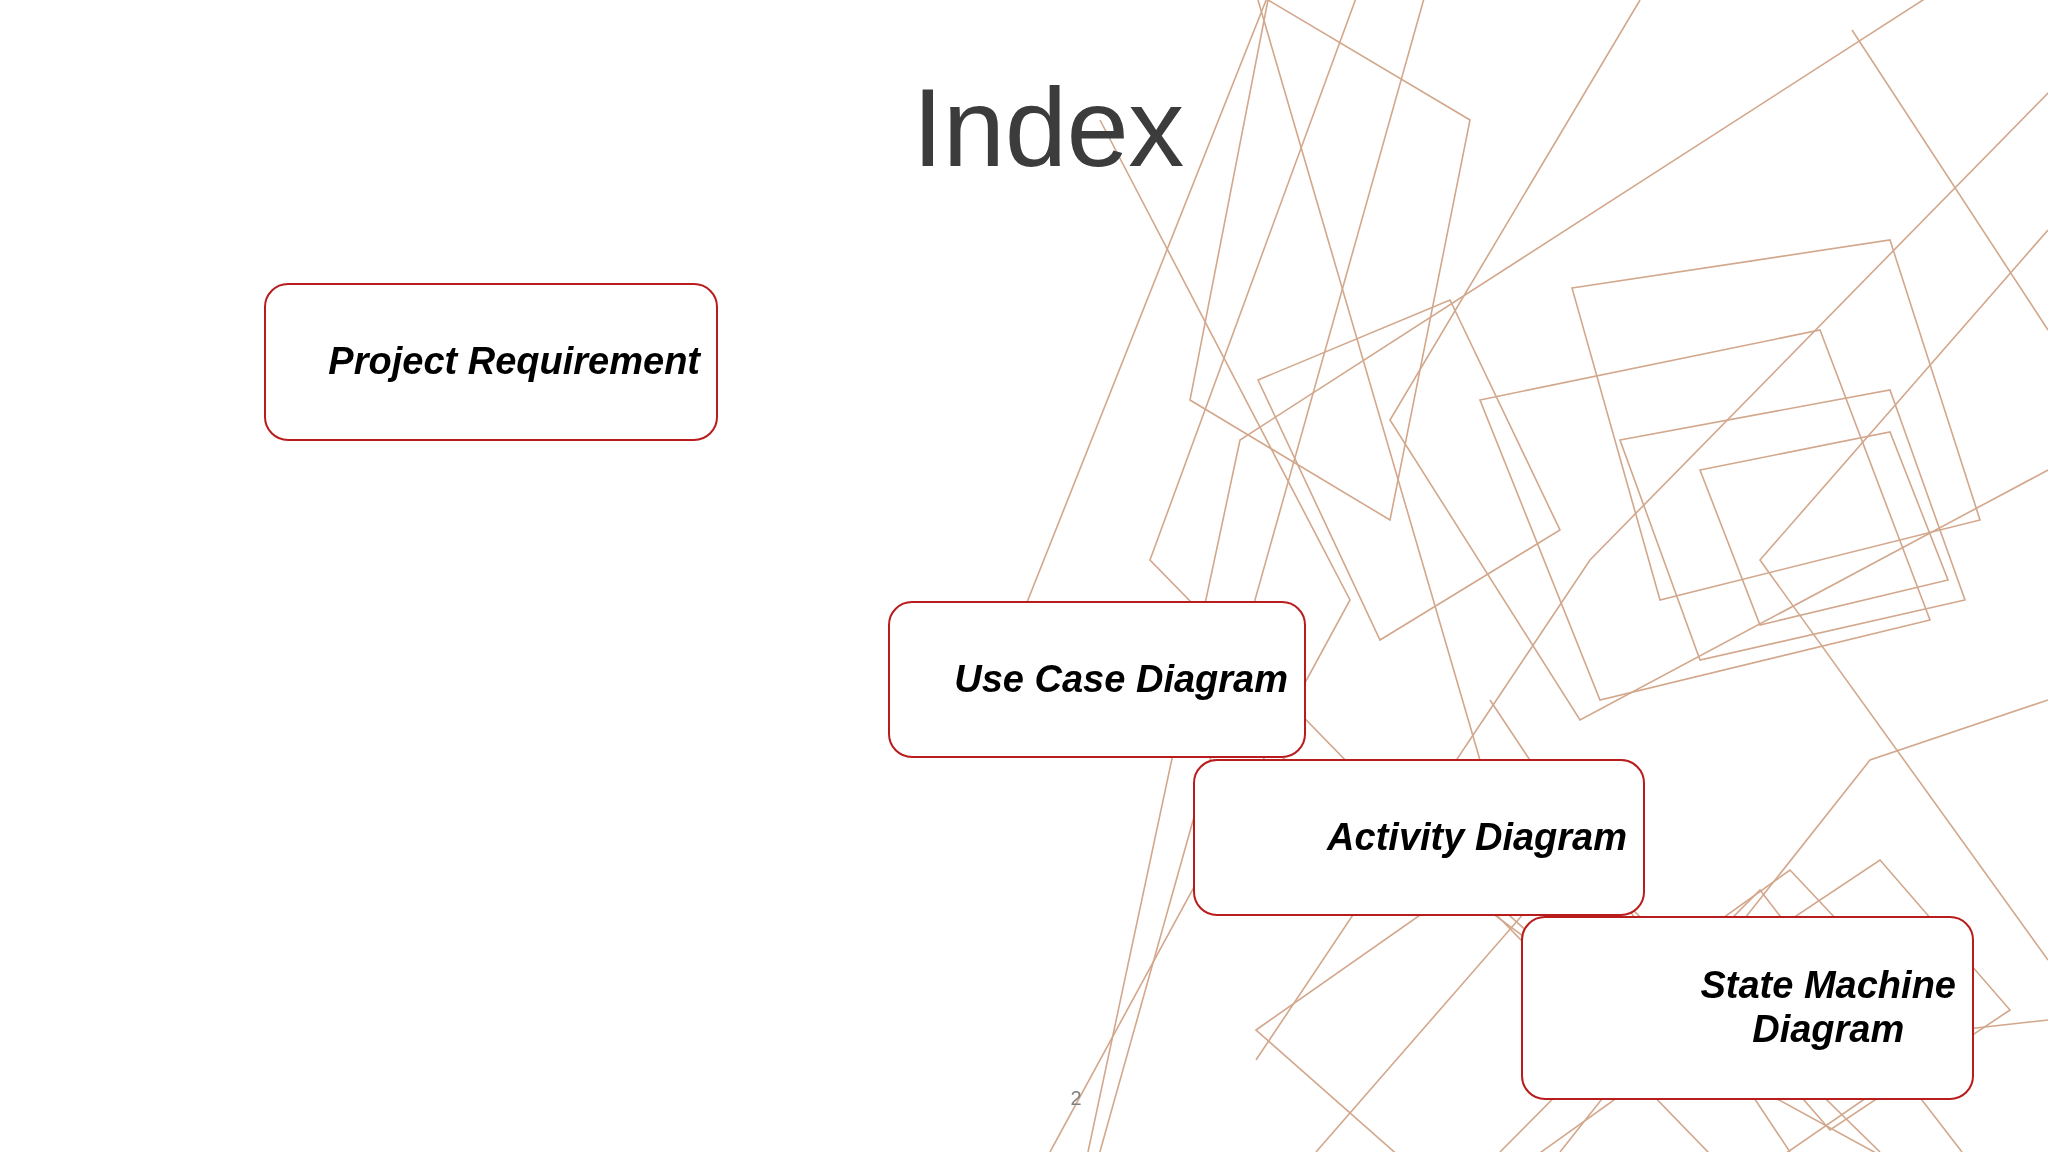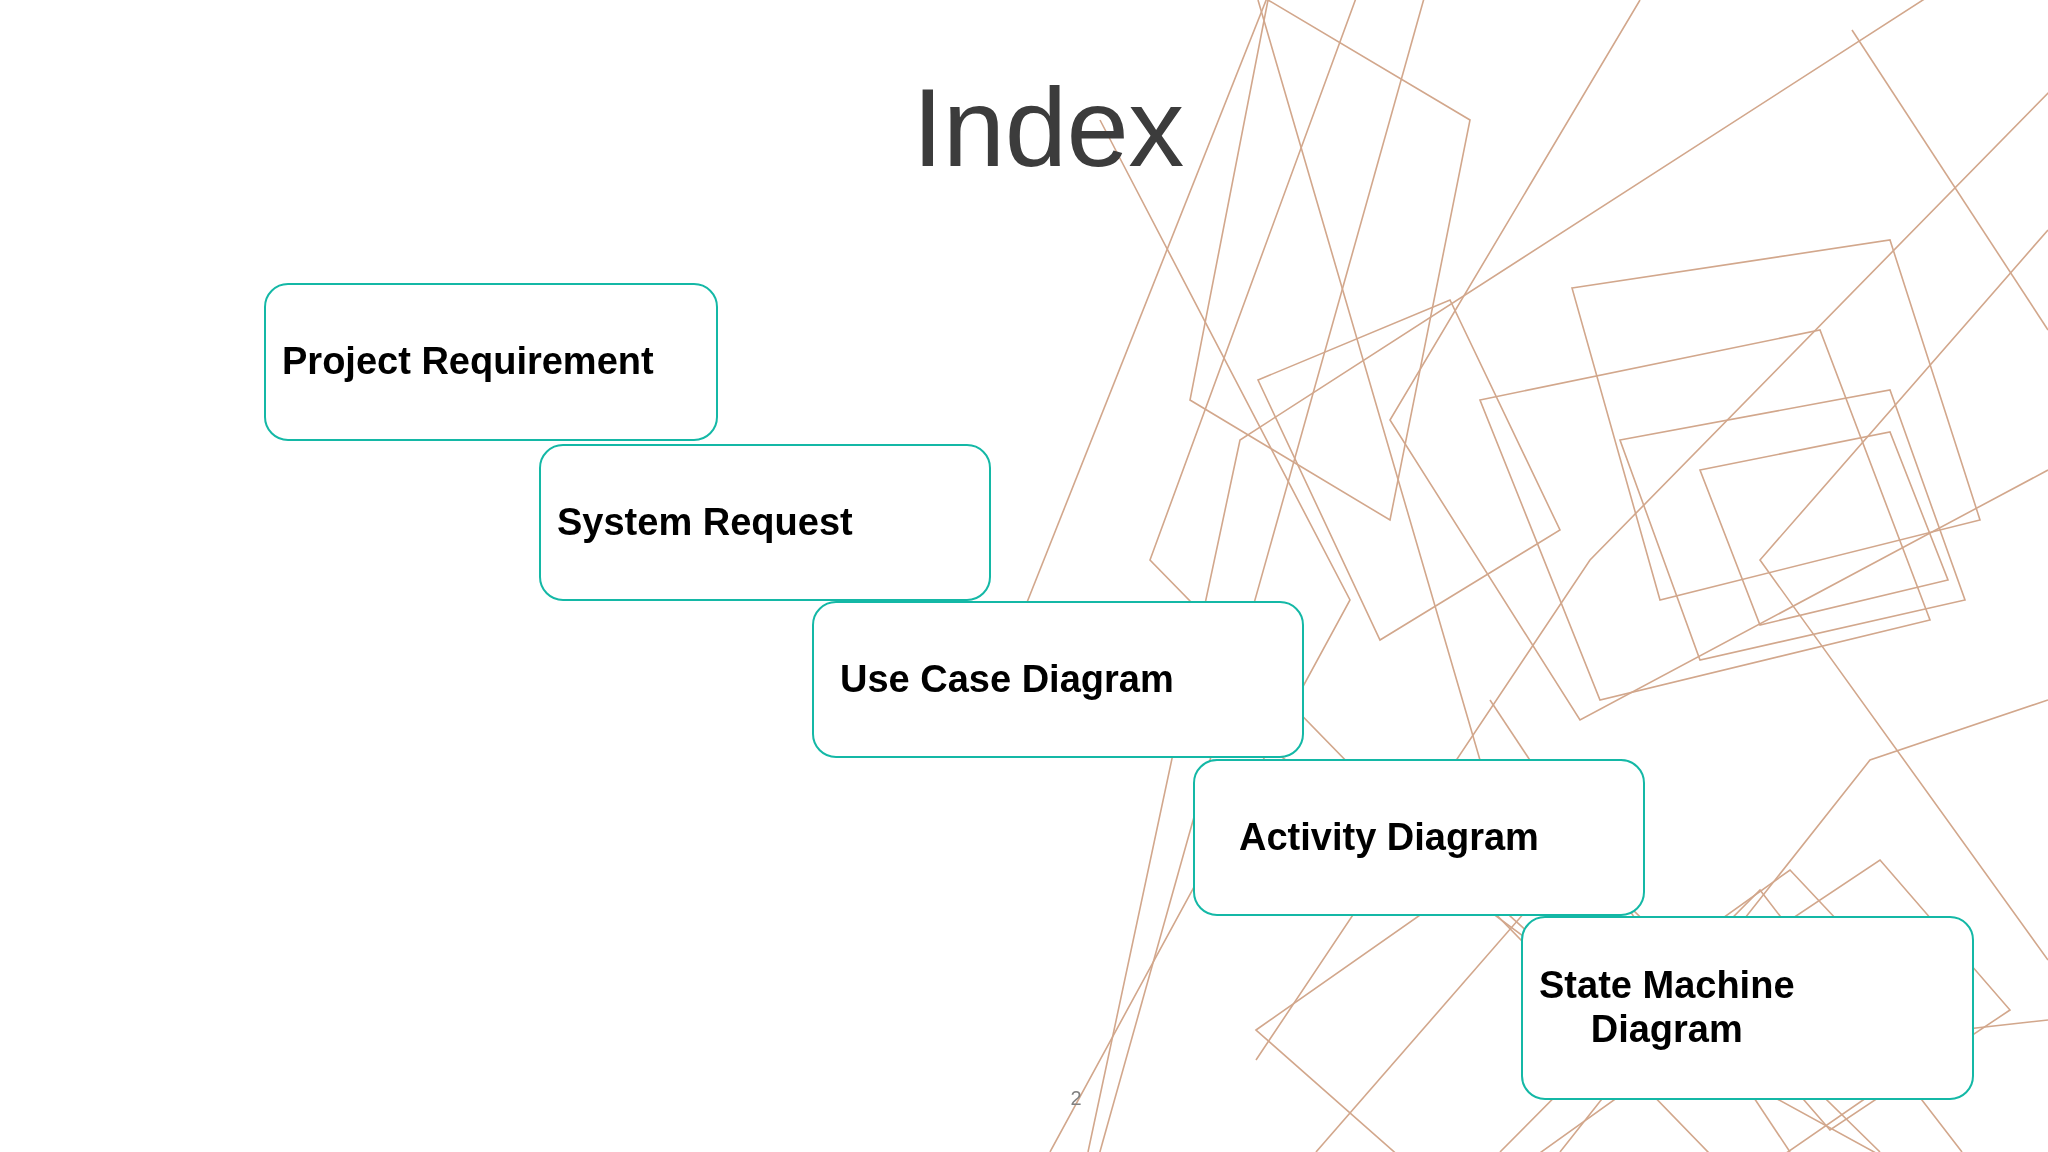--- a/index.html
+++ b/index.html
@@ -40,26 +40,27 @@
     letter-spacing: -0.5px;
     white-space: nowrap;
     margin-left: 24px;
   }
 
   
   .step-box {
     position: absolute;
     box-sizing: border-box;
     background: #ffffff;
-    border: 2px solid #14b8a6;
+    border: 2px solid #b91c1c;
     border-radius: 24px;
     display: flex;
     align-items: center;
-    justify-content: flex-start;
+    justify-content: flex-end;
     text-align: center;
+    font-style: italic;
   }
   .step-label {
     font-size: 38px;
     line-height: 1.15;
     font-weight: bold;
     color: #000000;
     padding: 0 16px;
     white-space: pre-line;
   }
 
@@ -105,25 +106,22 @@
     <polyline points="1100,120 1350,600 1050,1152"></polyline>
     <polyline points="1962,1152 1760,890 1500,1152"></polyline>
   </svg>
 
   <div id="slide-title">Index</div>
 
   <div class="step-box" id="box-1" style="left:264px; top:283px; width:454px; height:158px;">
     <span class="step-label">Project Requirement</span>
   </div>
 
-  <div class="step-box" id="box-2" style="left:539px; top:444px; width:452px; height:157px;">
-    <span class="step-label">System Request</span>
-  </div>
 
-  <div class="step-box" id="box-3" style="left:812px; top:601px; width:492px; height:157px;padding-left:10px;">
+  <div class="step-box" id="box-3" style="left:888px; top:601px; width:418px; height:157px;padding-left:10px;">
     <span class="step-label">Use Case Diagram</span>
   </div>
 
   <div class="step-box" id="box-4" style="left:1193px; top:759px; width:452px; height:157px;padding-left:28px;">
     <span class="step-label">Activity Diagram</span>
   </div>
 
   <div class="step-box" id="box-5" style="left:1521px; top:916px; width:453px; height:184px;">
     <span class="step-label">State Machine
 Diagram</span>

